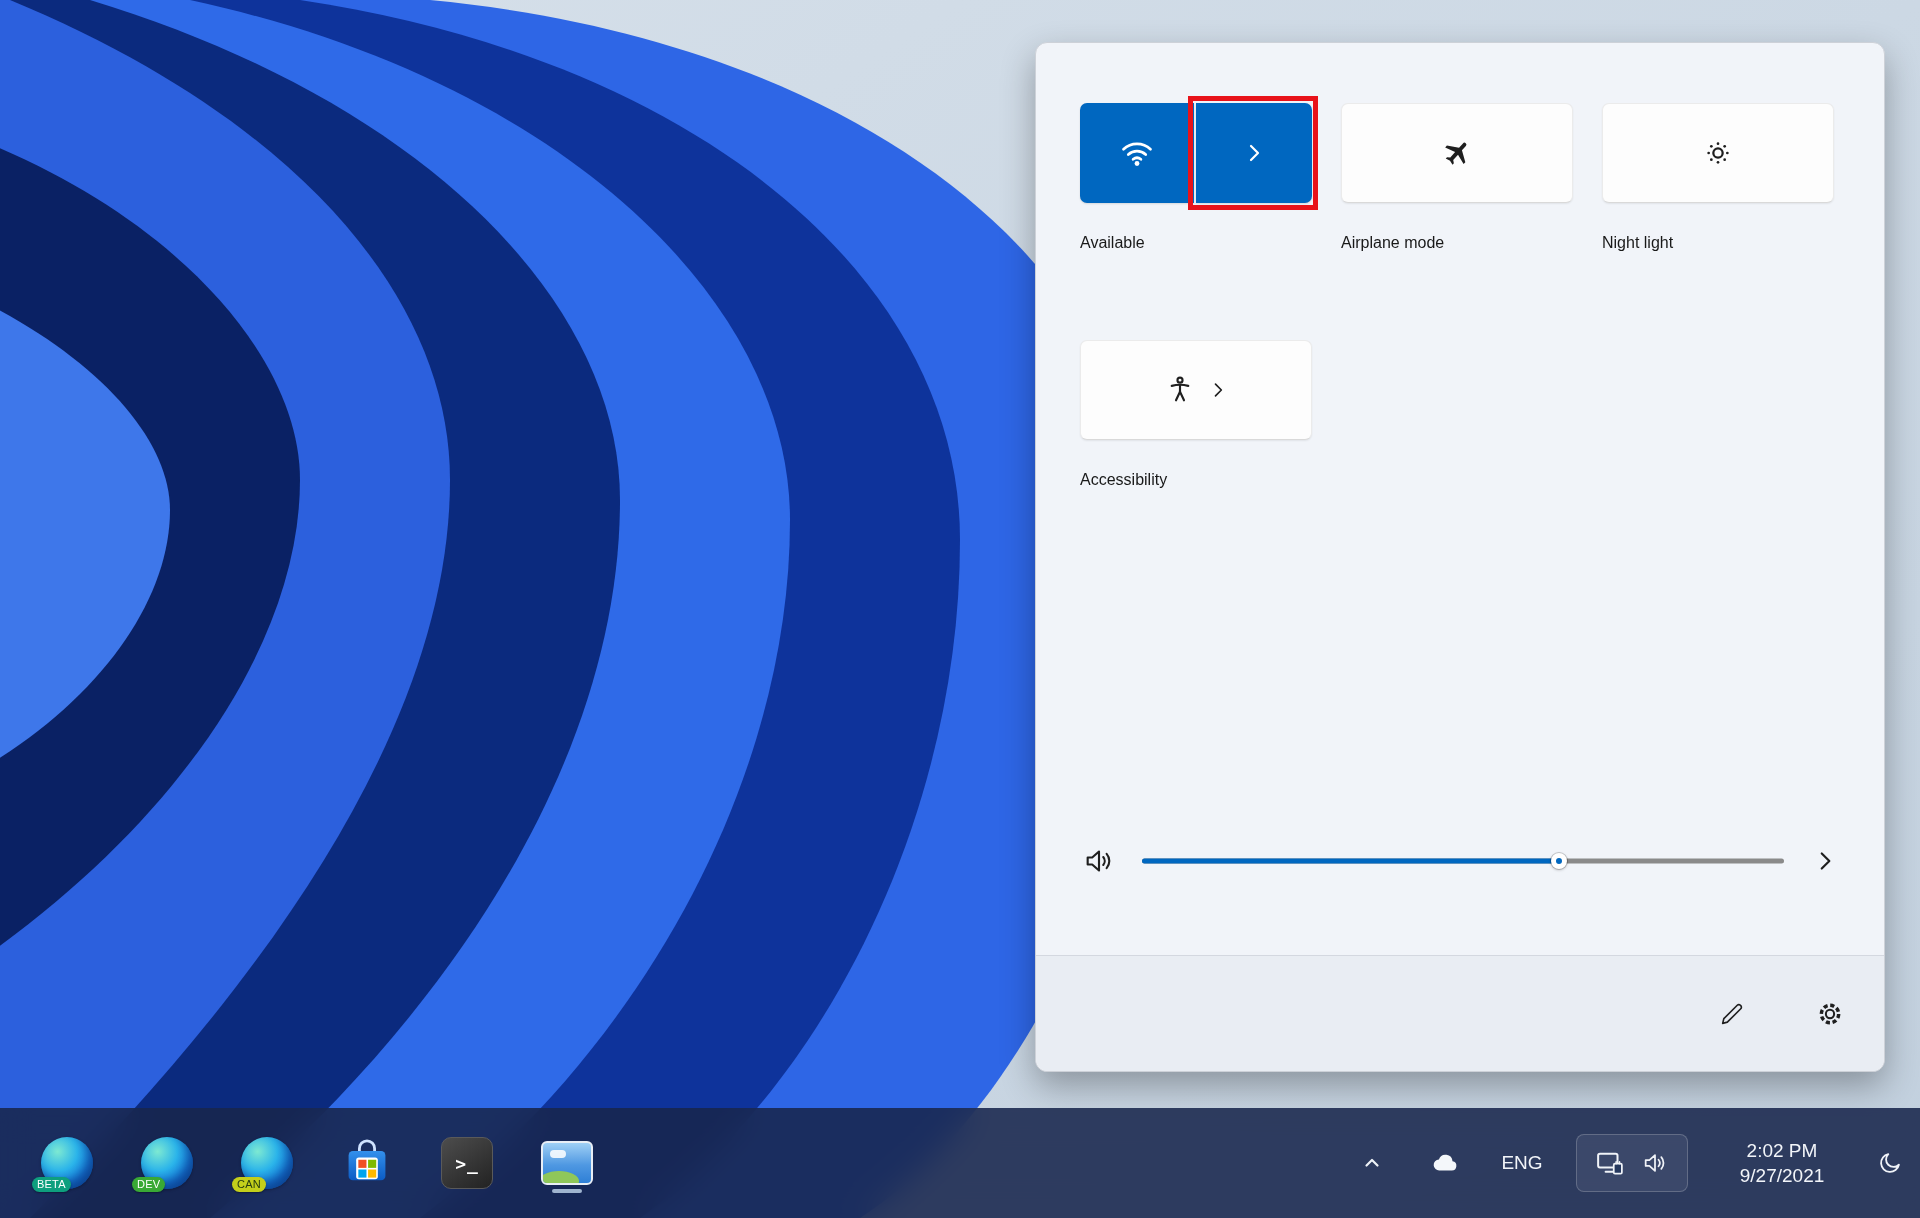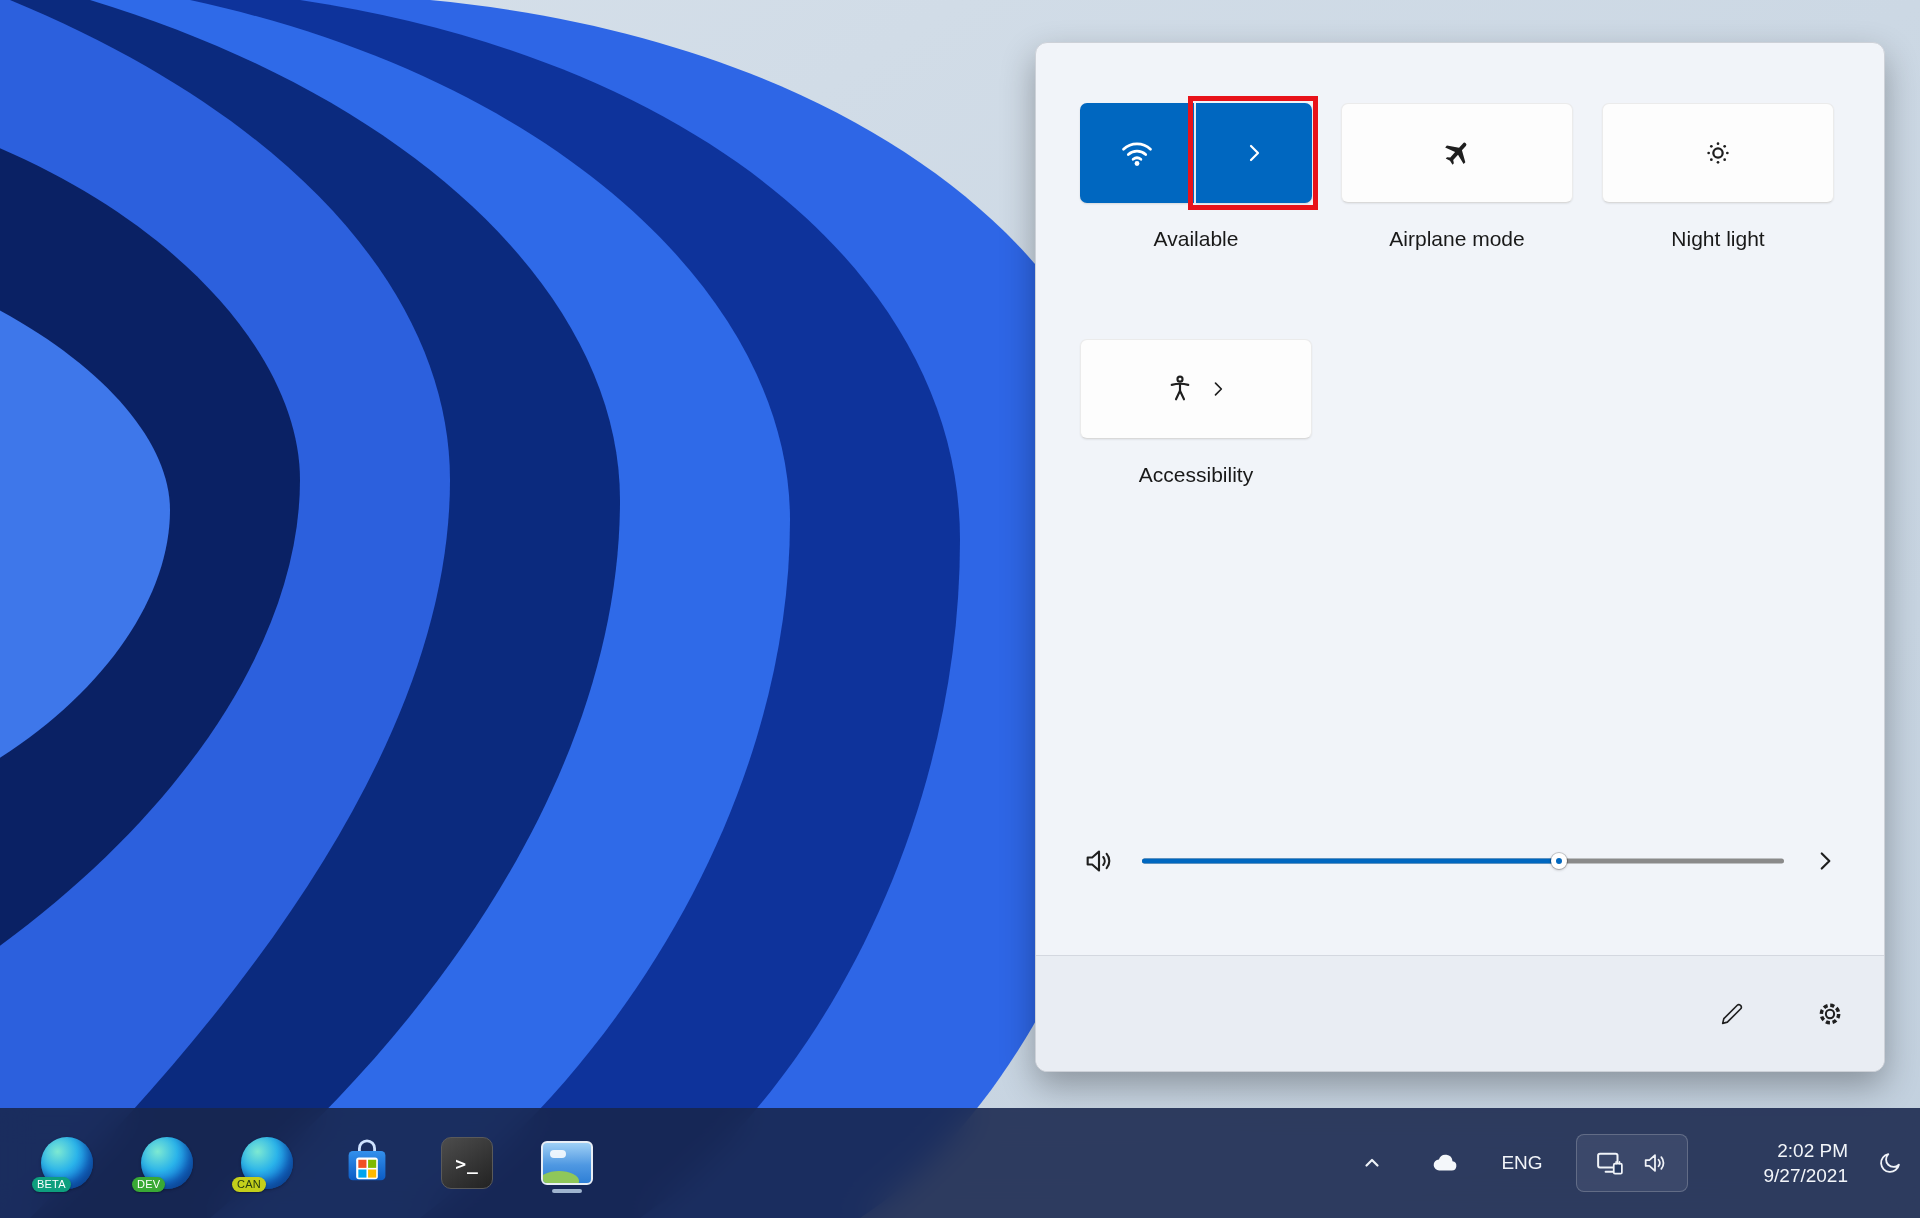--- a/index.html
+++ b/index.html
@@ -26,21 +26,21 @@
   .tile { width:232px; }
   .tile-btn {
     height:100px; border-radius:7px; display:flex; align-items:center; justify-content:center;
     cursor:pointer; position:relative;
   }
   .tile-btn.off {
     background:#fdfdfd; border:1px solid #ebebeb; border-bottom-color:#d9d9d9;
     box-shadow:0 1px 2px rgba(0,0,0,.07);
   }
   .tile-btn.on { background:#0067c0; border:1px solid #0067c0; box-shadow:0 1px 2px rgba(0,0,0,.12); }
-  .tile-label { margin-top:24px; text-align:center; font-size:21px; color:#191919; }
+  .tile-label { margin-top:31px; font-size:16px; color:#191919; }
 
   
   .split-btn { display:flex; gap:2px; padding:0; background:transparent; border:none; box-shadow:none; }
   .split-main, .split-chevron {
     background:#0067c0; height:100px; display:flex; align-items:center; justify-content:center;
     box-shadow:0 1px 2px rgba(0,0,0,.12);
   }
   .split-main { width:114px; border-radius:7px 0 0 7px; }
   .split-chevron { width:116px; border-radius:0 7px 7px 0; }
   .annotation-box {
@@ -115,21 +115,21 @@
   .tb-right { margin-left:auto; display:flex; align-items:center; height:100%; padding-right:8px; }
   .tb-btn { display:flex; align-items:center; justify-content:center; cursor:pointer; border-radius:6px; }
   .chevron-up-btn { width:40px; height:40px; }
   .cloud-btn { width:40px; height:40px; margin-left:34px; }
   .lang-btn { width:56px; height:40px; margin-left:28px; color:#f2f5f9; font-size:19px; }
   .tray-group {
     width:112px; height:58px; margin-left:26px; border-radius:8px;
     background:rgba(255,255,255,.07); border:1px solid rgba(255,255,255,.20);
     display:flex; align-items:center; justify-content:center; gap:16px; cursor:pointer;
   }
-  .clock-block { width:132px; margin-left:28px; text-align:right; color:#f2f5f9; font-size:19px; line-height:25px; cursor:pointer; }
+  .clock-block { width:132px; margin-left:28px; text-align:center; color:#f2f5f9; font-size:19px; line-height:25px; cursor:pointer; }
   .moon-tray-btn { width:44px; height:44px; margin-left:20px; }
 </style>
 </head>
 <body>
 
 <div class="stage">
 
   <div class="wallpaper">
     <svg viewBox="0 0 1920 1218" preserveAspectRatio="none">
       <defs>

